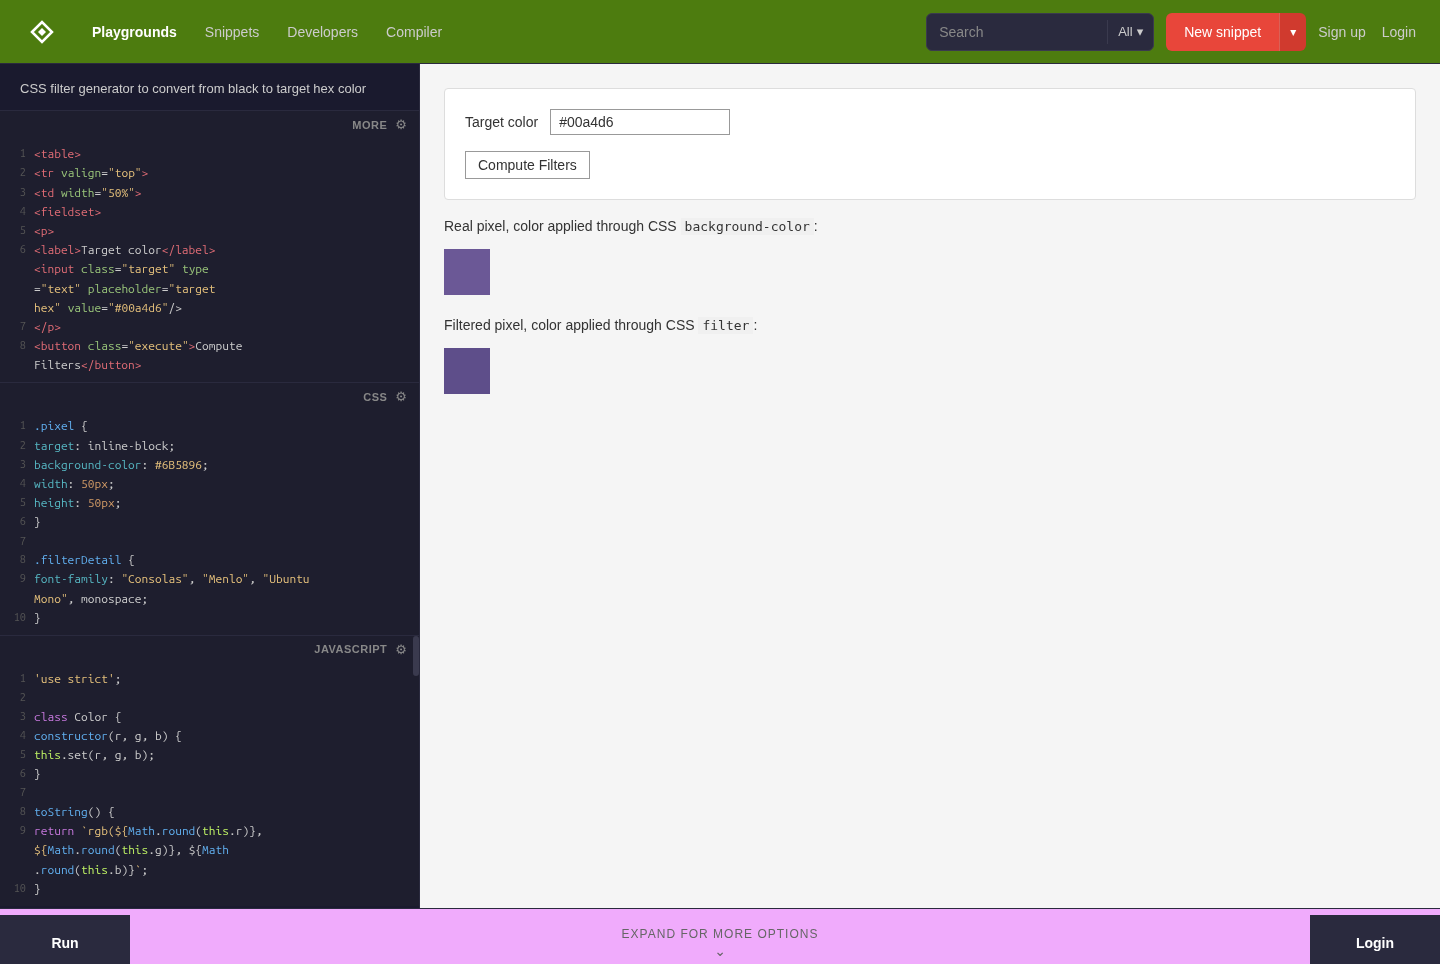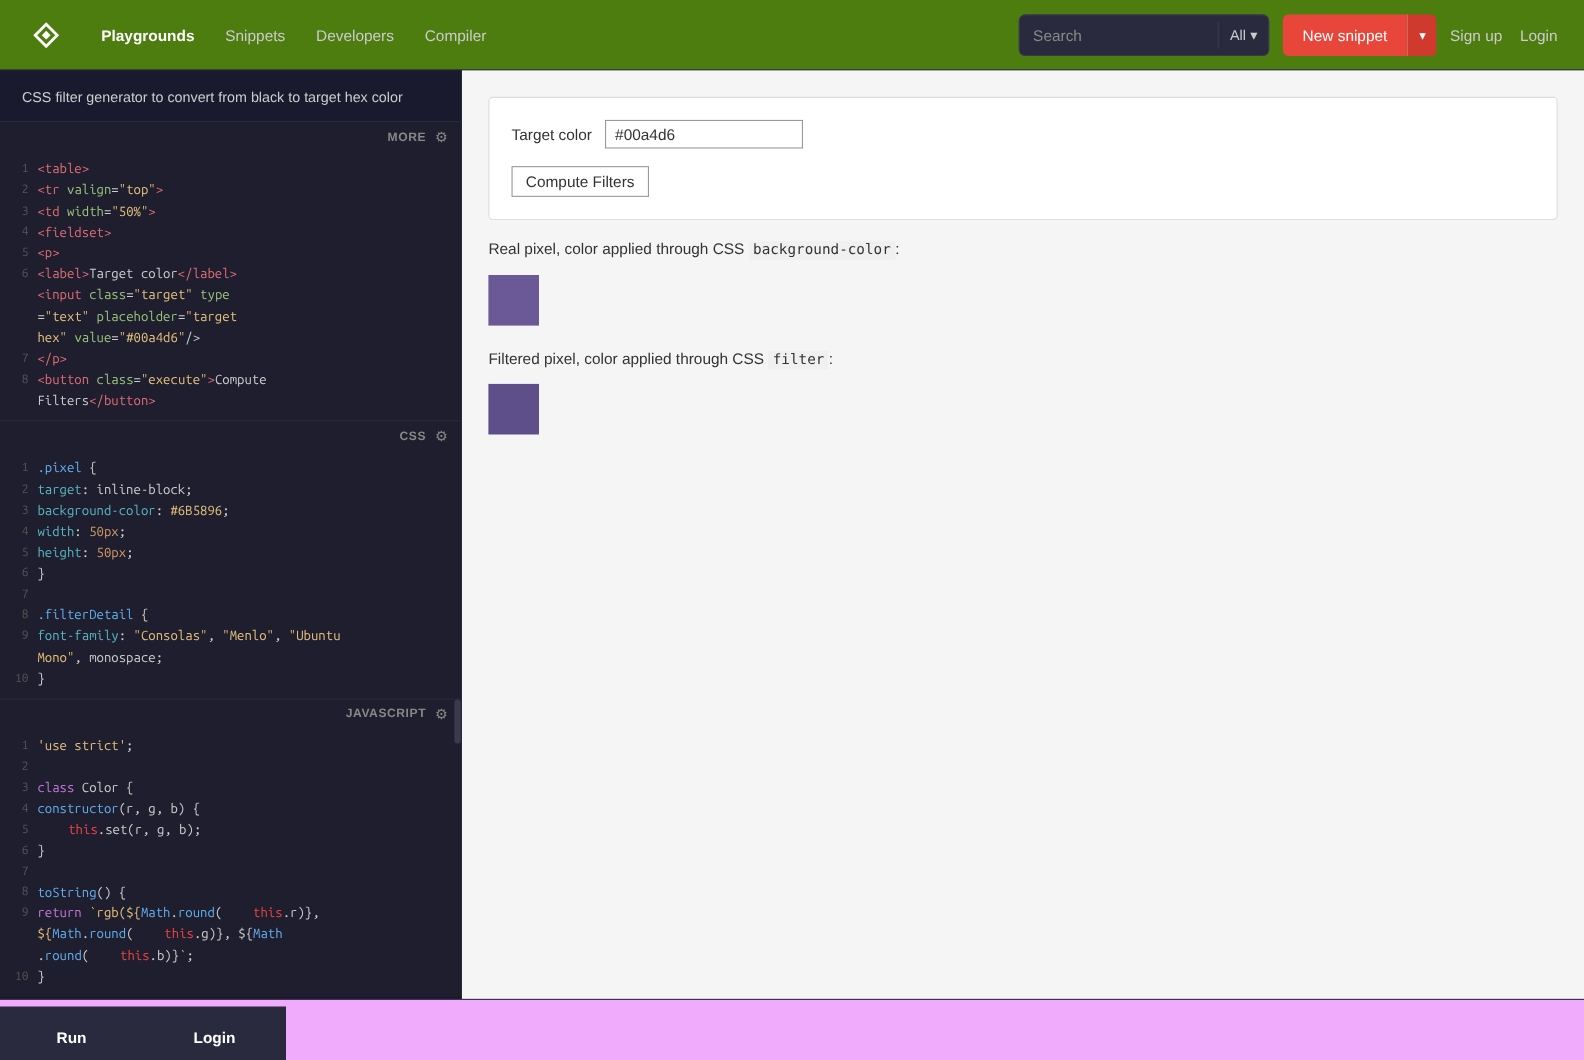--- a/index.html
+++ b/index.html
@@ -187,21 +187,21 @@
     
     .c-tag { color: #e06c75; }
     .c-attr { color: #98c379; }
     .c-val { color: #e5c07b; }
     .c-str { color: #e5c07b; }
     .c-cls { color: #61afef; }
     .c-prop { color: #56b6c2; }
     .c-num { color: #d19a66; }
     .c-kw { color: #c678dd; }
     .c-fn { color: #61afef; }
-    .c-this { color: #ef4444; margin-left: 28px; }
+    .c-this { color: #bef264; }
 
     
     .right-panel {
       flex: 1;
       background: #f5f5f5;
       overflow-y: auto;
       padding: 24px;
     }
     .output-box {
       background: white;
@@ -550,14 +550,18 @@
       <p class="output-text">
         <span>Filtered pixel, color applied through CSS </span><code>filter</code><span>:</span>
       </p>
       <div class="color-swatch color-filtered"></div>
     </div>
   </div>
 </div>
 
 <div class="bottom-bar">
   <button class="run-btn">Run</button>
+  <div class="expand-section">
+    <span class="expand-text">EXPAND FOR MORE OPTIONS</span>
+    <span class="expand-arrow">⌄</span>
+  </div>
   <button class="login-btn-bottom">Login</button>
 </div>
 
 </body></html>

